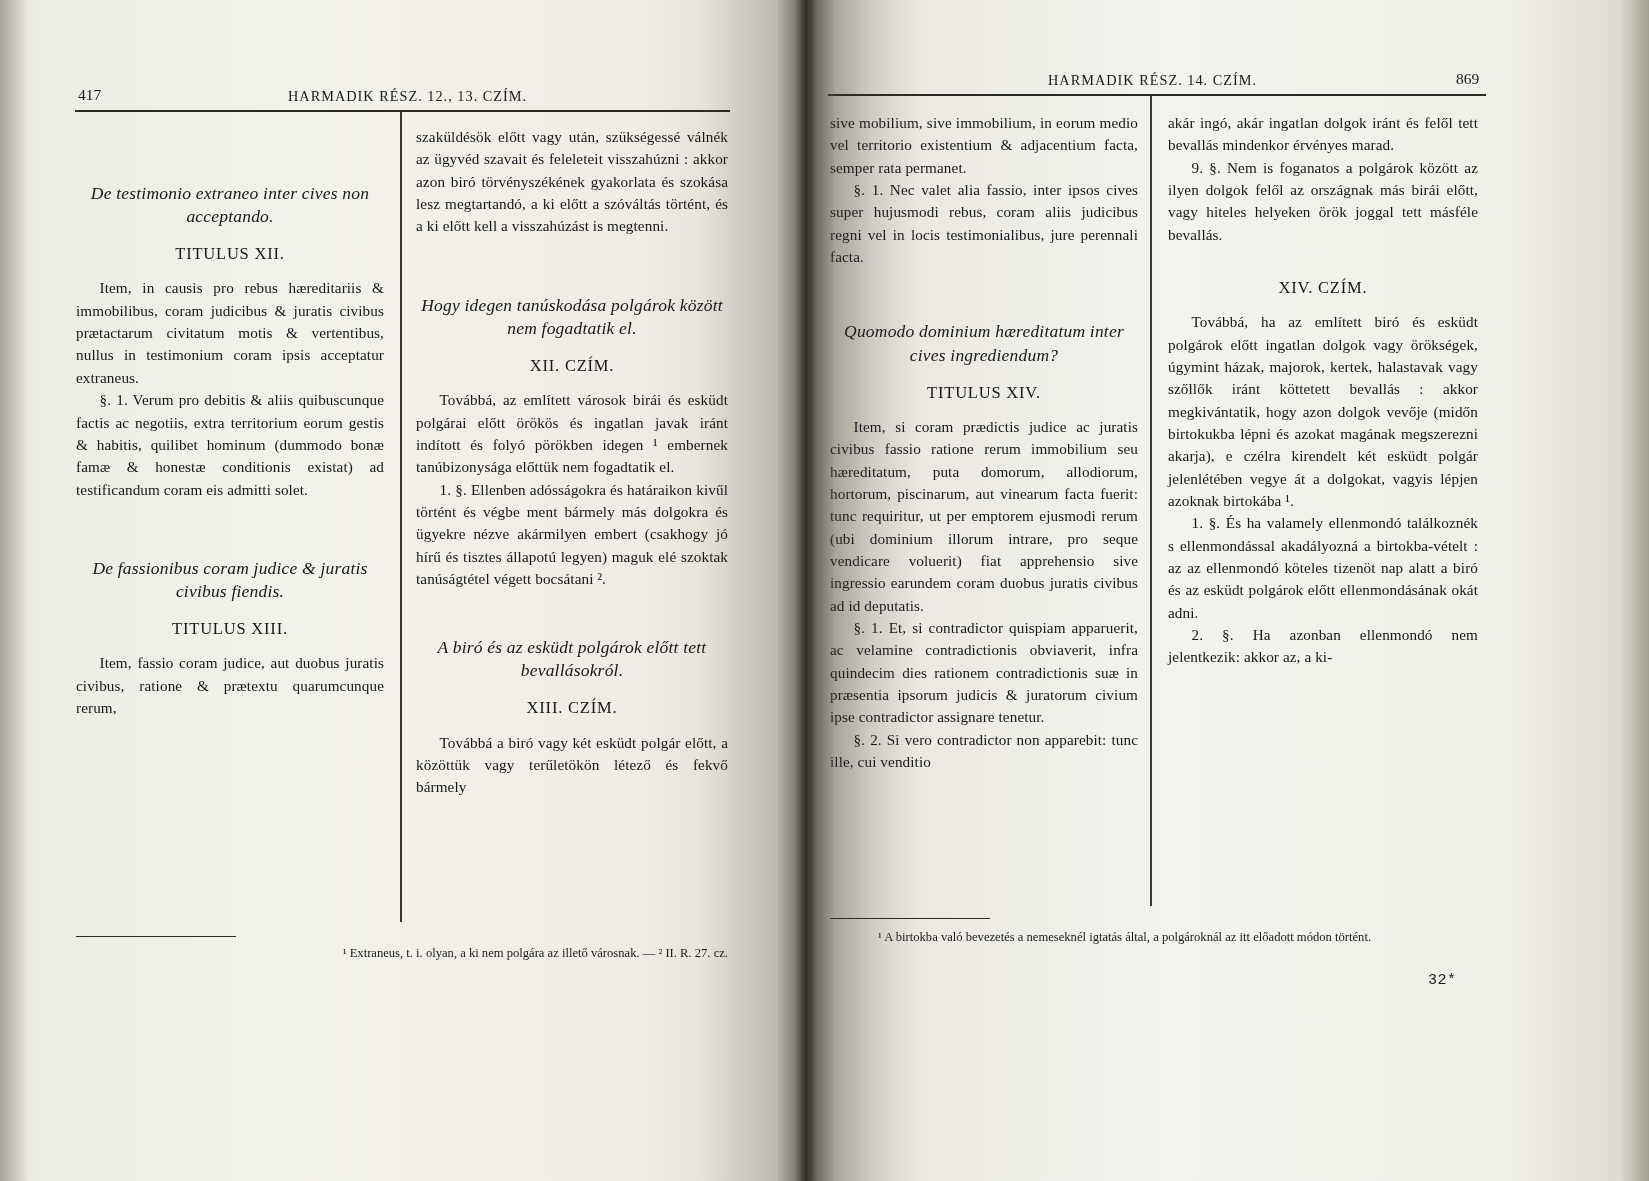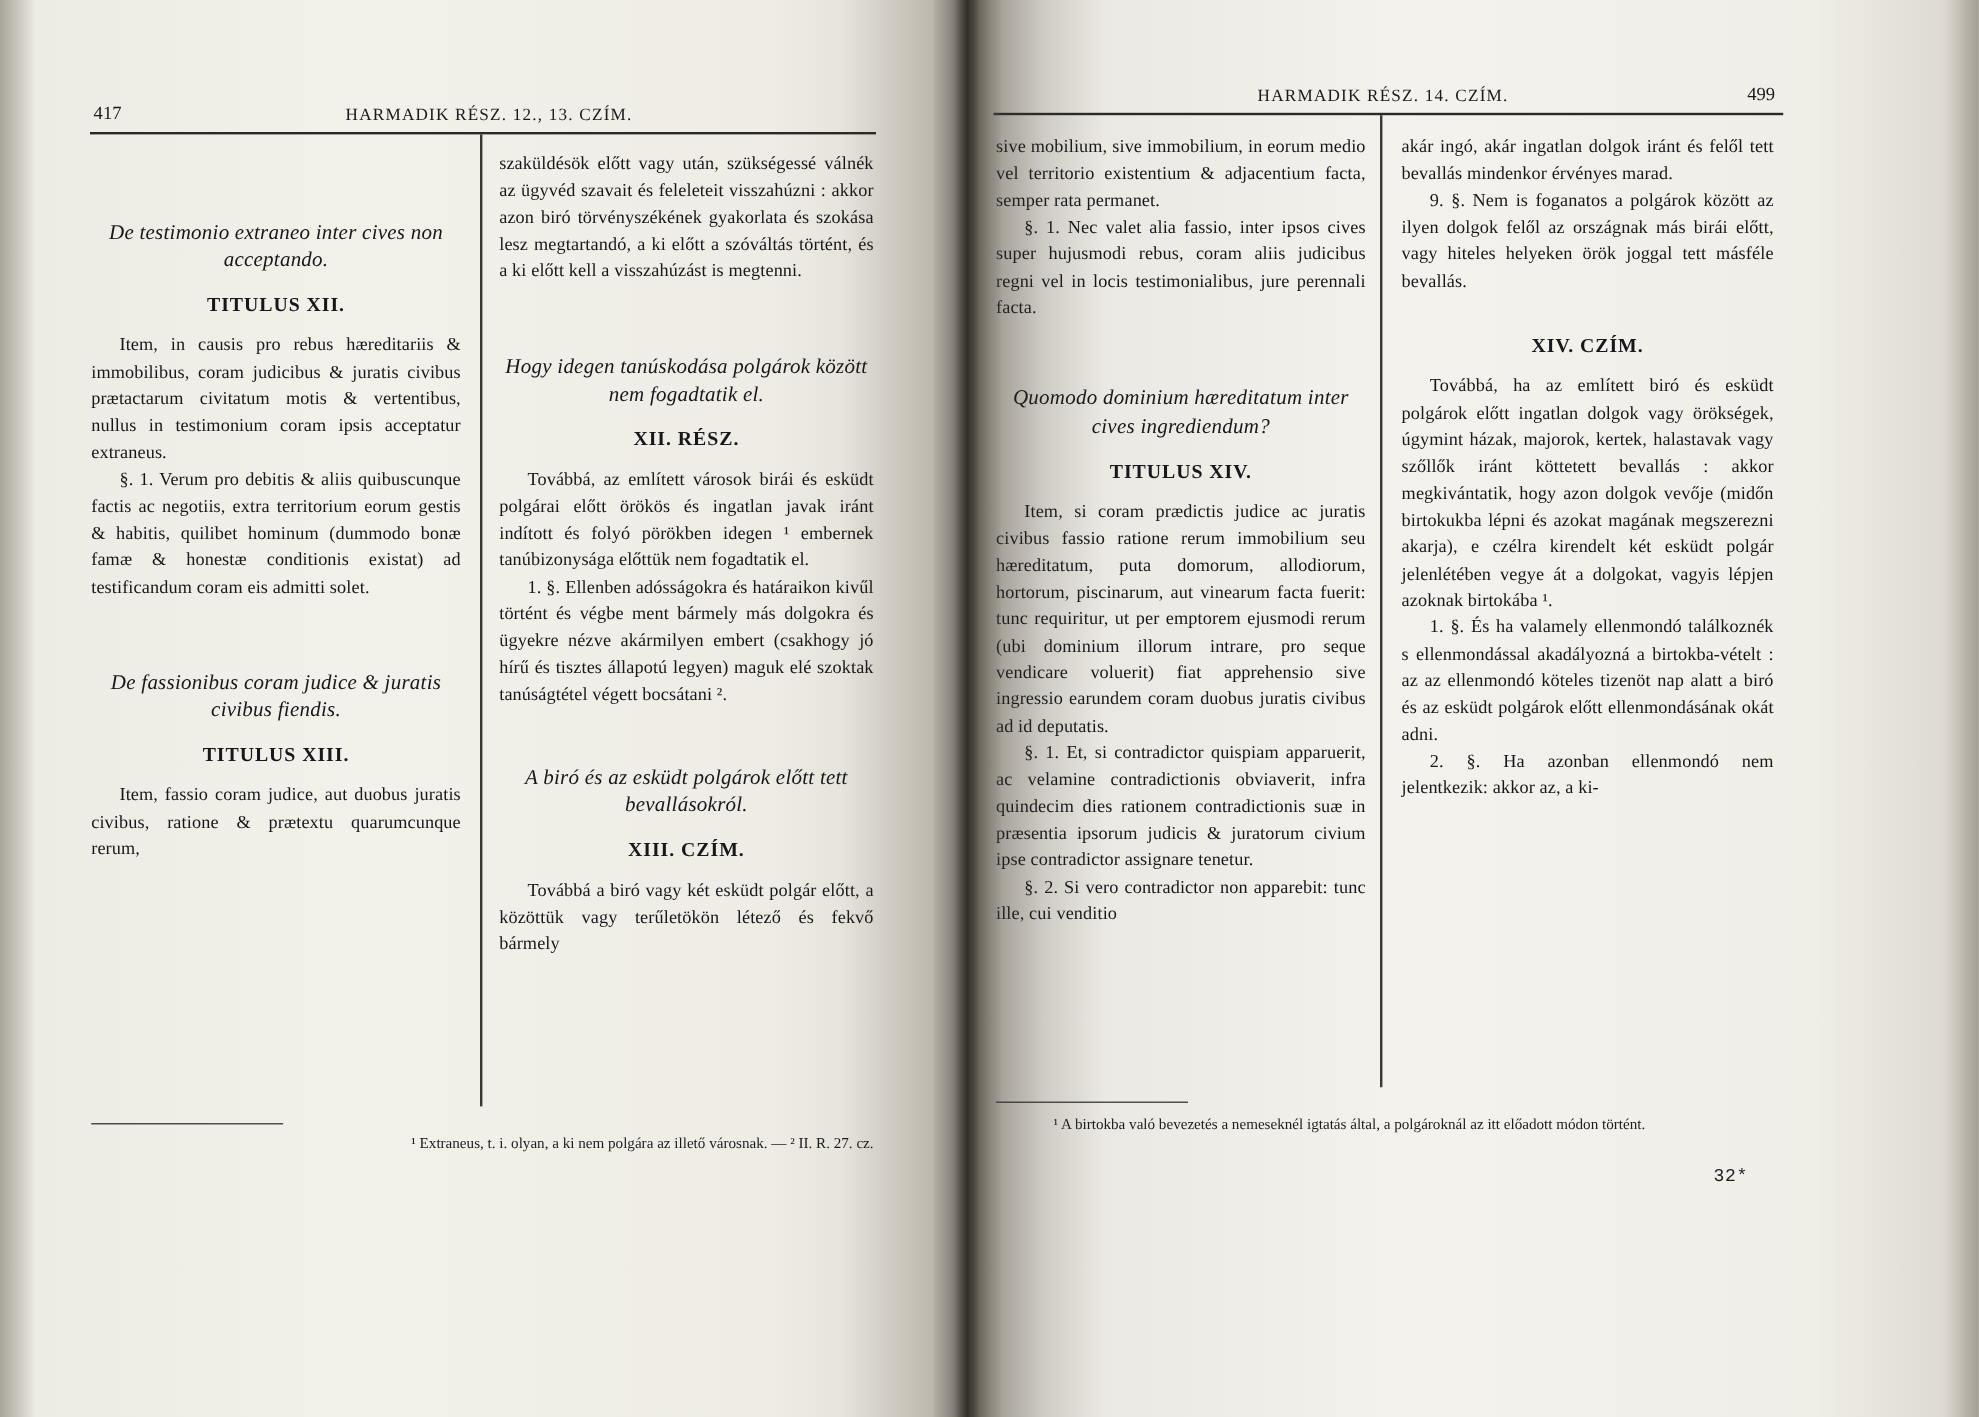--- a/index.html
+++ b/index.html
@@ -74,21 +74,20 @@
     margin: 0 0 14px 0;
     color: #18171b;
     letter-spacing: 0.2px;
   }
   .heading-titulus {
     text-align: center;
     font-size: 16.5px;
     margin: 0 0 11px 0;
     letter-spacing: 0.8px;
     color: #18171b;
-    font-weight: bold;
   }
   .running-head {
     position: absolute;
     font-size: 14.3px;
     letter-spacing: 1.0px;
     color: #1a191d;
   }
   .folio {
     position: absolute;
     font-size: 15.5px;
@@ -161,38 +160,38 @@
       <div class="heading-it" style="margin-top:22px;">De fassionibus coram judice &amp; juratis civibus fiendis.</div>
       <div class="heading-titulus">TITULUS XIII.</div>
       <p>Item, fassio coram judice, aut duobus juratis civibus, ratione &amp; prætextu quarumcunque rerum,</p>
     </div>
 
     <div class="col" style="left:416px; top:126px; width:312px;">
       <p class="noind">szaküldésök előtt vagy után, szükségessé válnék az ügyvéd szavait és feleleteit visszahúzni : akkor azon biró törvényszékének gyakorlata és szokása lesz megtartandó, a ki előtt a szóváltás történt, és a ki előtt kell a visszahúzást is megtenni.</p>
 
       <div class="blockgap"></div>
       <div class="heading-it" style="margin-top:30px;">Hogy idegen tanúskodása polgárok között nem fogadtatik el.</div>
-      <div class="heading-titulus">XII. RÉSZ.</div>
+      <div class="heading-titulus">XII. CZÍM.</div>
       <p>Továbbá, az említett városok birái és esküdt polgárai előtt örökös és ingatlan javak iránt indított és folyó pörökben idegen ¹ embernek tanúbizonysága előttük nem fogadtatik el.</p>
       <p>1. §. Ellenben adósságokra és határaikon kivűl történt és végbe ment bármely más dolgokra és ügyekre nézve akármilyen embert (csakhogy jó hírű és tisztes állapotú legyen) maguk elé szoktak tanúságtétel végett bocsátani ².</p>
 
       <div class="blockgap" style="height:24px;"></div>
       <div class="heading-it" style="margin-top:22px;">A biró és az esküdt polgárok előtt tett bevallásokról.</div>
       <div class="heading-titulus">XIII. CZÍM.</div>
       <p>Továbbá a biró vagy két esküdt polgár előtt, a közöttük vagy terűletökön létező és fekvő bármely</p>
     </div>
 
     <div class="rule" style="left:76px; top:936px; width:160px; height:1px;"></div>
     <div class="footnote" style="left:76px; top:944px; width:652px; text-align:right;">¹ Extraneus, t. i. olyan, a ki nem polgára az illető városnak. — ² II. R. 27. cz.</div>
   </div>
 
   <div class="sheet">
 
     <div class="running-head" style="left:1048px; top:72px;">HARMADIK RÉSZ. 14. CZÍM.</div>
-    <div class="folio" style="left:1456px; top:70px;">499</div>
+    <div class="folio" style="left:1456px; top:70px;">869</div>
     <div class="rule" style="left:828px; top:94px; width:658px;"></div>
     <div class="vrule" style="left:1150px; top:96px; height:810px;"></div>
 
     <div class="col" style="left:830px; top:112px; width:308px;">
       <p class="noind">sive mobilium, sive immobilium, in eorum medio vel territorio existentium &amp; adjacentium facta, semper rata permanet.</p>
       <p>§. 1. Nec valet alia fassio, inter ipsos cives super hujusmodi rebus, coram aliis judicibus regni vel in locis testimonialibus, jure perennali facta.</p>
 
       <div class="blockgap" style="height:30px;"></div>
       <div class="heading-it" style="margin-top:22px;">Quomodo dominium hæreditatum inter cives ingrediendum?</div>
       <div class="heading-titulus">TITULUS XIV.</div>

